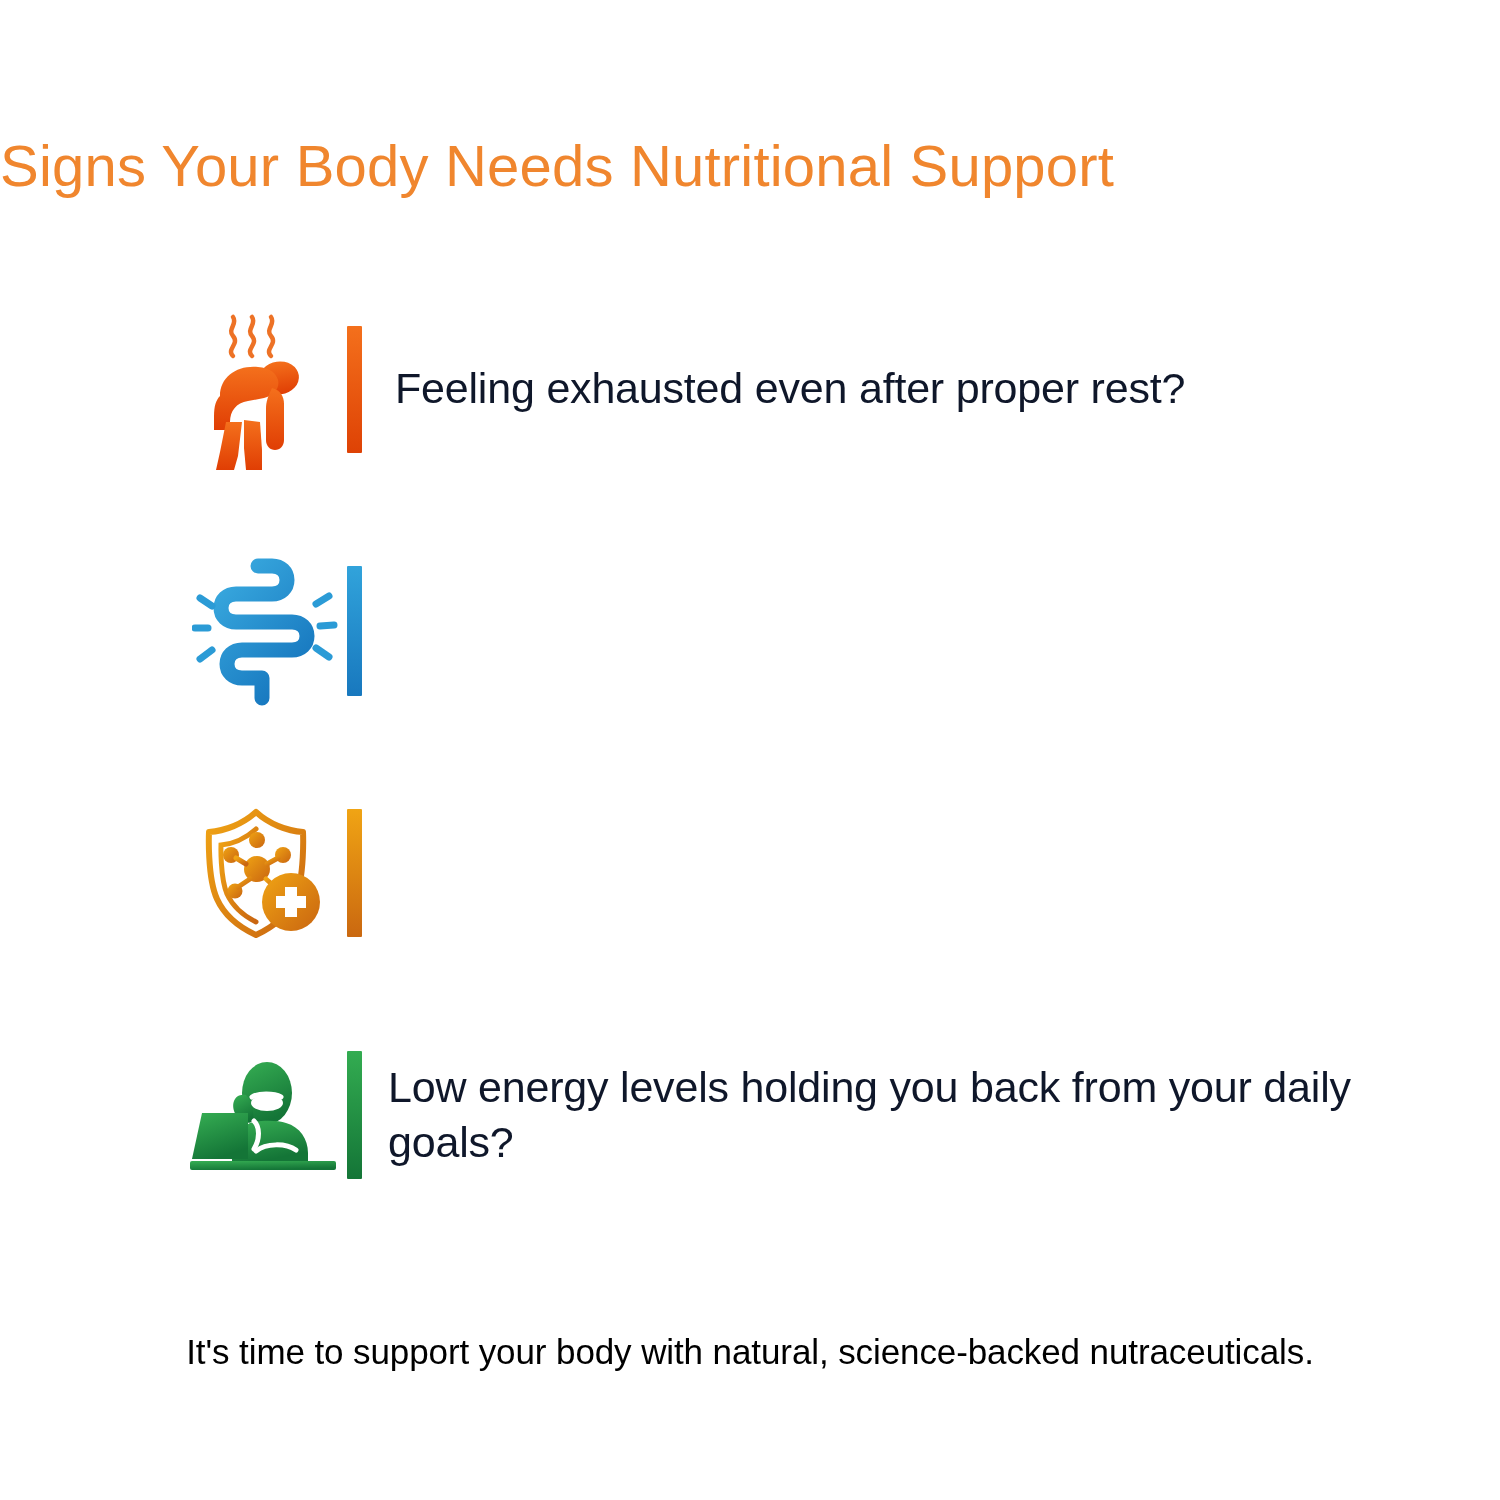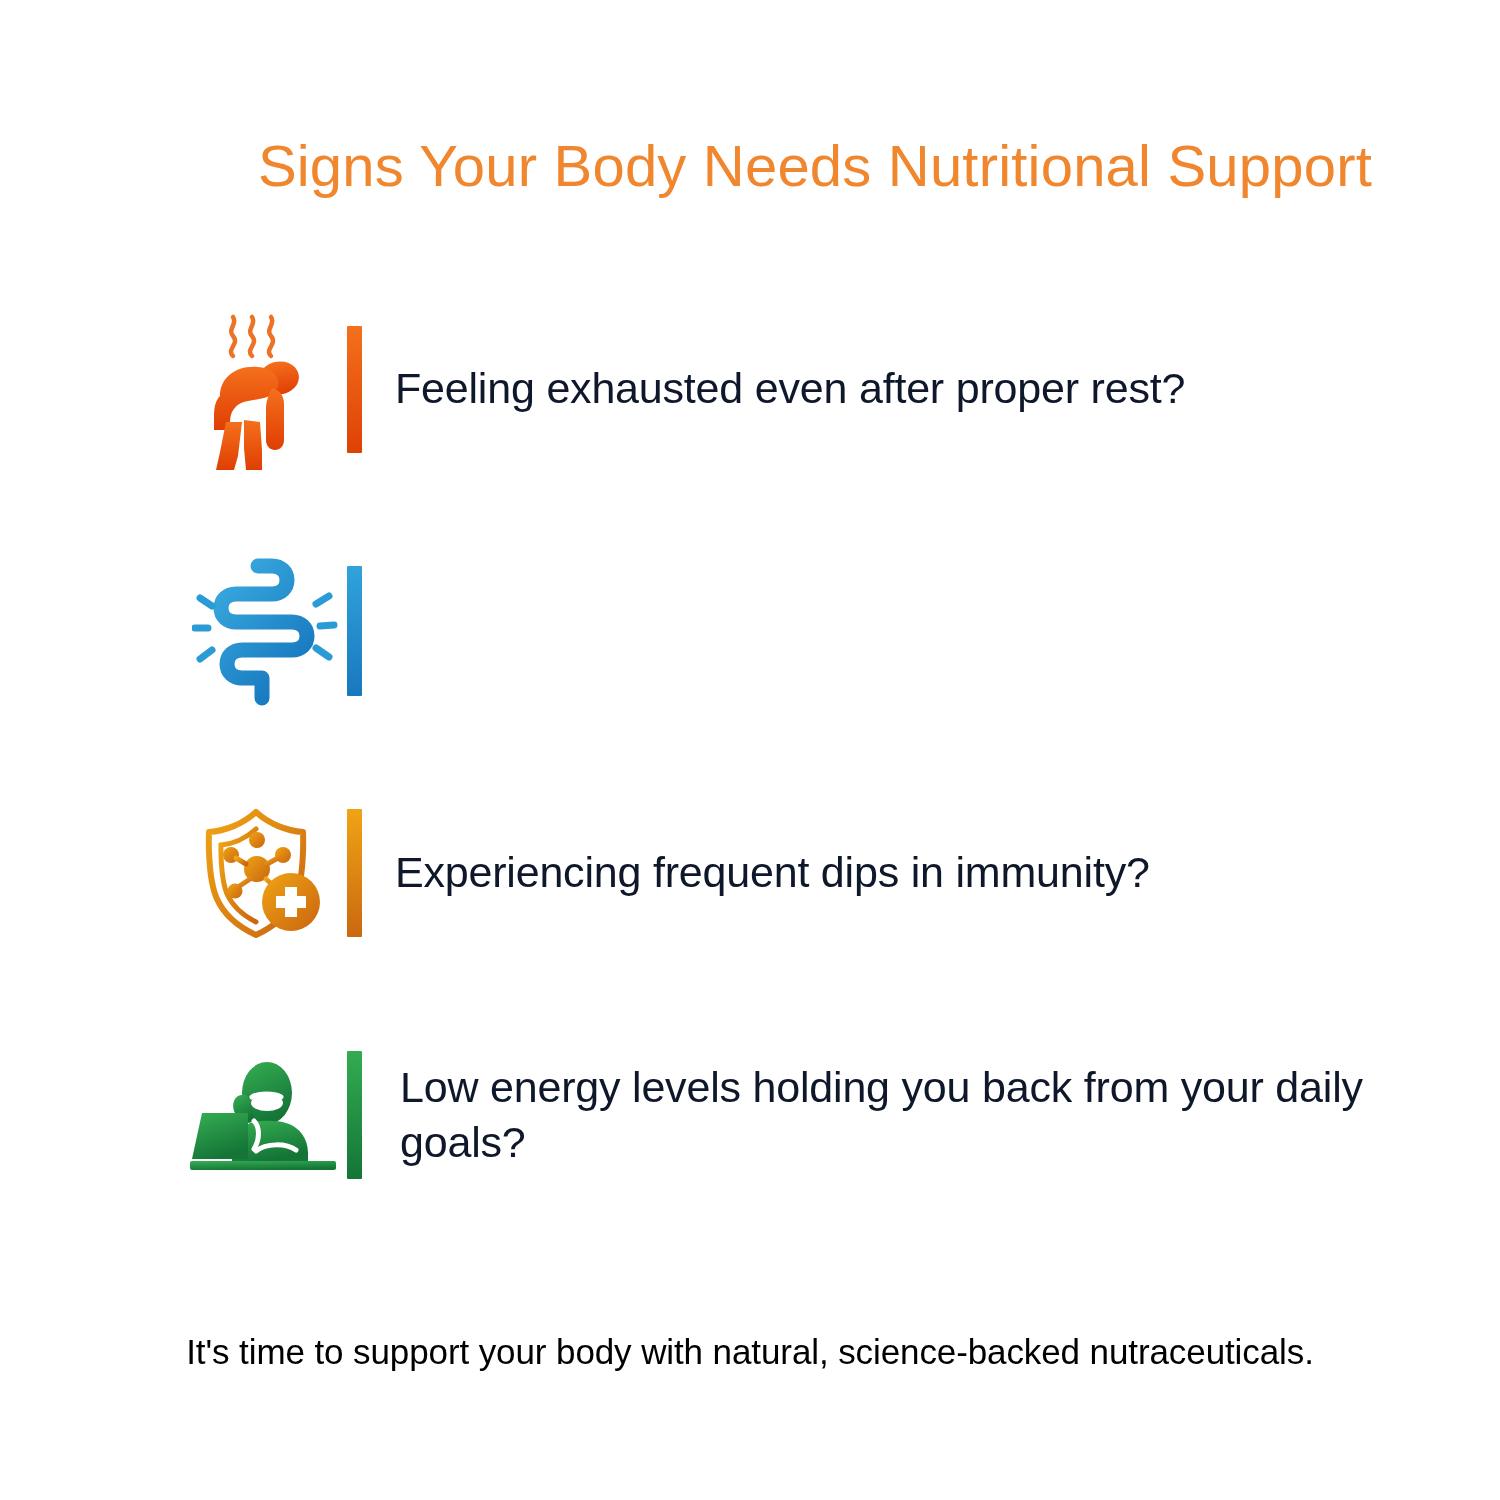--- a/index.html
+++ b/index.html
@@ -23,21 +23,21 @@
     background: #ffffff;
     box-sizing: border-box;
   }
 
   
   .title {
     position: absolute;
     left: 0;
     top: 132px;
     width: 1372px;
-    text-align: right;
+    text-align: left;
     font-family: "Liberation Sans", sans-serif;
     font-size: 58px;
     font-weight: 400;
     letter-spacing: 0.2px;
     color: #F0862E;
     white-space: nowrap;
   }
 
   
   .rows {
@@ -82,21 +82,21 @@
     color: #0f172a;
     max-width: 1010px;
     letter-spacing: -0.2px;
   }
 
   
   .row-1 .divider { height: 127px; }
   .row-2 .divider { height: 130px; }
   .row-3 .divider { height: 128px; }
   .row-4 .divider { height: 128px; }
-  .row-4 .row-text { margin-left: 38px; }
+  .row-4 .row-text { margin-left: 26px; }
 
   
   .footer {
     position: absolute;
     left: 0;
     top: 1332px;
     width: 1500px;
     text-align: center;
     font-family: "Liberation Sans", sans-serif;
     font-size: 35px;
@@ -215,21 +215,20 @@
             <line x1="47" y1="57" x2="37" y2="51"></line>
             <line x1="51" y1="72" x2="39" y2="80"></line>
             <line x1="67" y1="72" x2="76" y2="80"></line>
           </g>
 
           <circle cx="92" cy="95" r="29" fill="url(#g3)"></circle>
           <path d="M86 80 h12 v9 h9 v12 h-9 v9 h-12 v-9 h-9 v-12 h9 z" fill="#ffffff"></path>
         </svg>
       </div>
       <div class="divider" style="background:linear-gradient(180deg,#F0A414 0%,#CA6810 100%);"></div>
-      <div class="row-text">Experiencing frequent dips in immunity?</div>
     </div>
 
     <div class="row row-4">
       <div class="icon-cell">
         <svg width="150" height="120" viewBox="0 0 150 120" aria-hidden="true">
           <defs>
             <linearGradient id="g4" x1="0" y1="0" x2="0.4" y2="1">
               <stop offset="0" stop-color="#36AE53"></stop>
               <stop offset="1" stop-color="#147537"></stop>
             </linearGradient>

